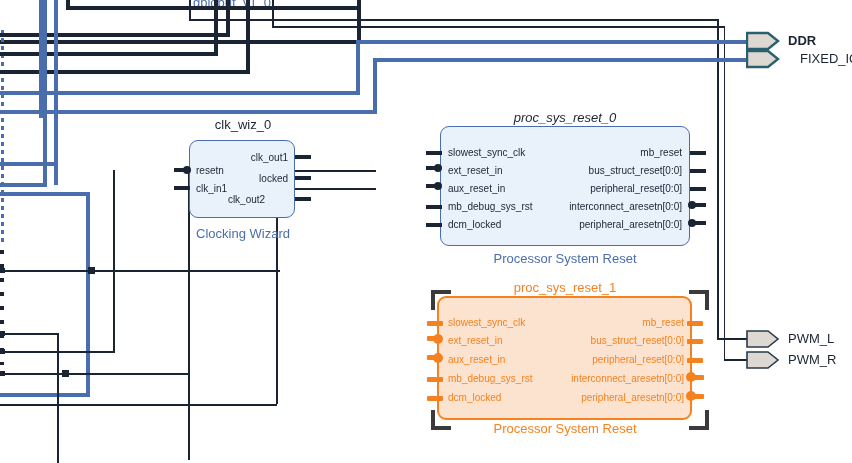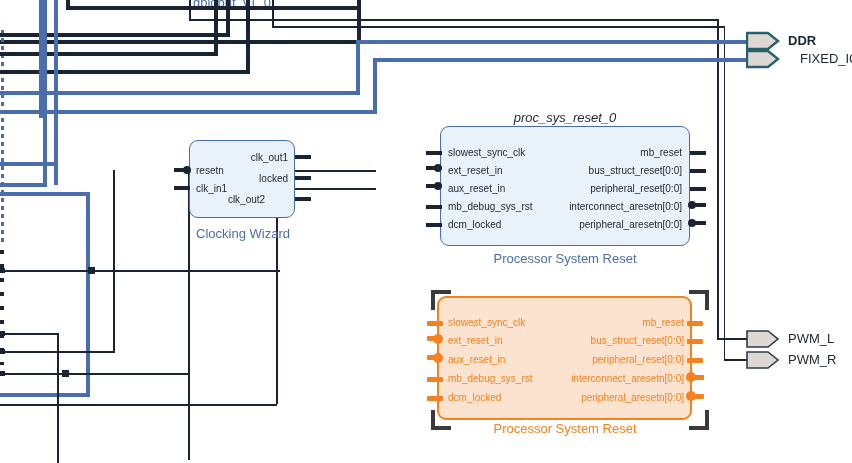--- a/index.html
+++ b/index.html
@@ -129,20 +129,21 @@
   <div class="wire thin" style="left:0px;top:373px;width:190px;height:1.5px;"></div>
   <div class="wire thin" style="left:0px;top:404px;width:277px;height:1.5px;"></div>
 
   <div class="junction" style="left:88px;top:267px;"></div>
   <div class="junction" style="left:62px;top:370px;"></div>
   <div class="jsm" style="left:0px;top:268px;"></div>
   <div class="jsm" style="left:0px;top:331px;"></div>
   <div class="jsm" style="left:0px;top:349px;"></div>
   <div class="jsm" style="left:0px;top:371px;"></div>
 
+  <div class="blk-title" style="left:188px;top:117px;width:110px;">clk_wiz_0</div>
 
   <div class="ipblock blue" style="left:189px;top:140px;width:106px;height:78px;"></div>
 
   <div class="blk-sub" style="left:188px;top:226px;width:110px;">Clocking Wizard</div>
 
   <div class="bubble" style="left:183px;top:166px;"></div>
   <div class="stub" style="left:174px;top:168px;width:10px;"></div>
   <div class="pinlabel" style="left:196px;top:165px;">resetn</div>
 
   <div class="stub" style="left:174px;top:186px;width:16px;"></div>
@@ -190,20 +191,21 @@
   <div class="stub" style="left:690px;top:187px;width:16px;"></div>
 
   <div class="pinlabel right" style="left:500px;top:201px;width:182px;">interconnect_aresetn[0:0]</div>
   <div class="bubble" style="left:688px;top:201px;"></div>
   <div class="stub" style="left:695px;top:203px;width:11px;"></div>
 
   <div class="pinlabel right" style="left:500px;top:219px;width:182px;">peripheral_aresetn[0:0]</div>
   <div class="bubble" style="left:688px;top:219px;"></div>
   <div class="stub" style="left:695px;top:221px;width:11px;"></div>
 
+  <div class="blk-title orange" style="left:455px;top:280px;width:220px;">proc_sys_reset_1</div>
 
   <div class="ipblock orange" style="left:437px;top:296px;width:255px;height:124px;"></div>
 
   <div class="blk-sub orange" style="left:455px;top:421px;width:220px;">Processor System Reset</div>
 
   <div class="corner tl" style="left:431px;top:290px;"></div>
   <div class="corner tr" style="left:689px;top:290px;"></div>
   <div class="corner bl" style="left:431px;top:410px;"></div>
   <div class="corner br" style="left:689px;top:410px;"></div>
 

